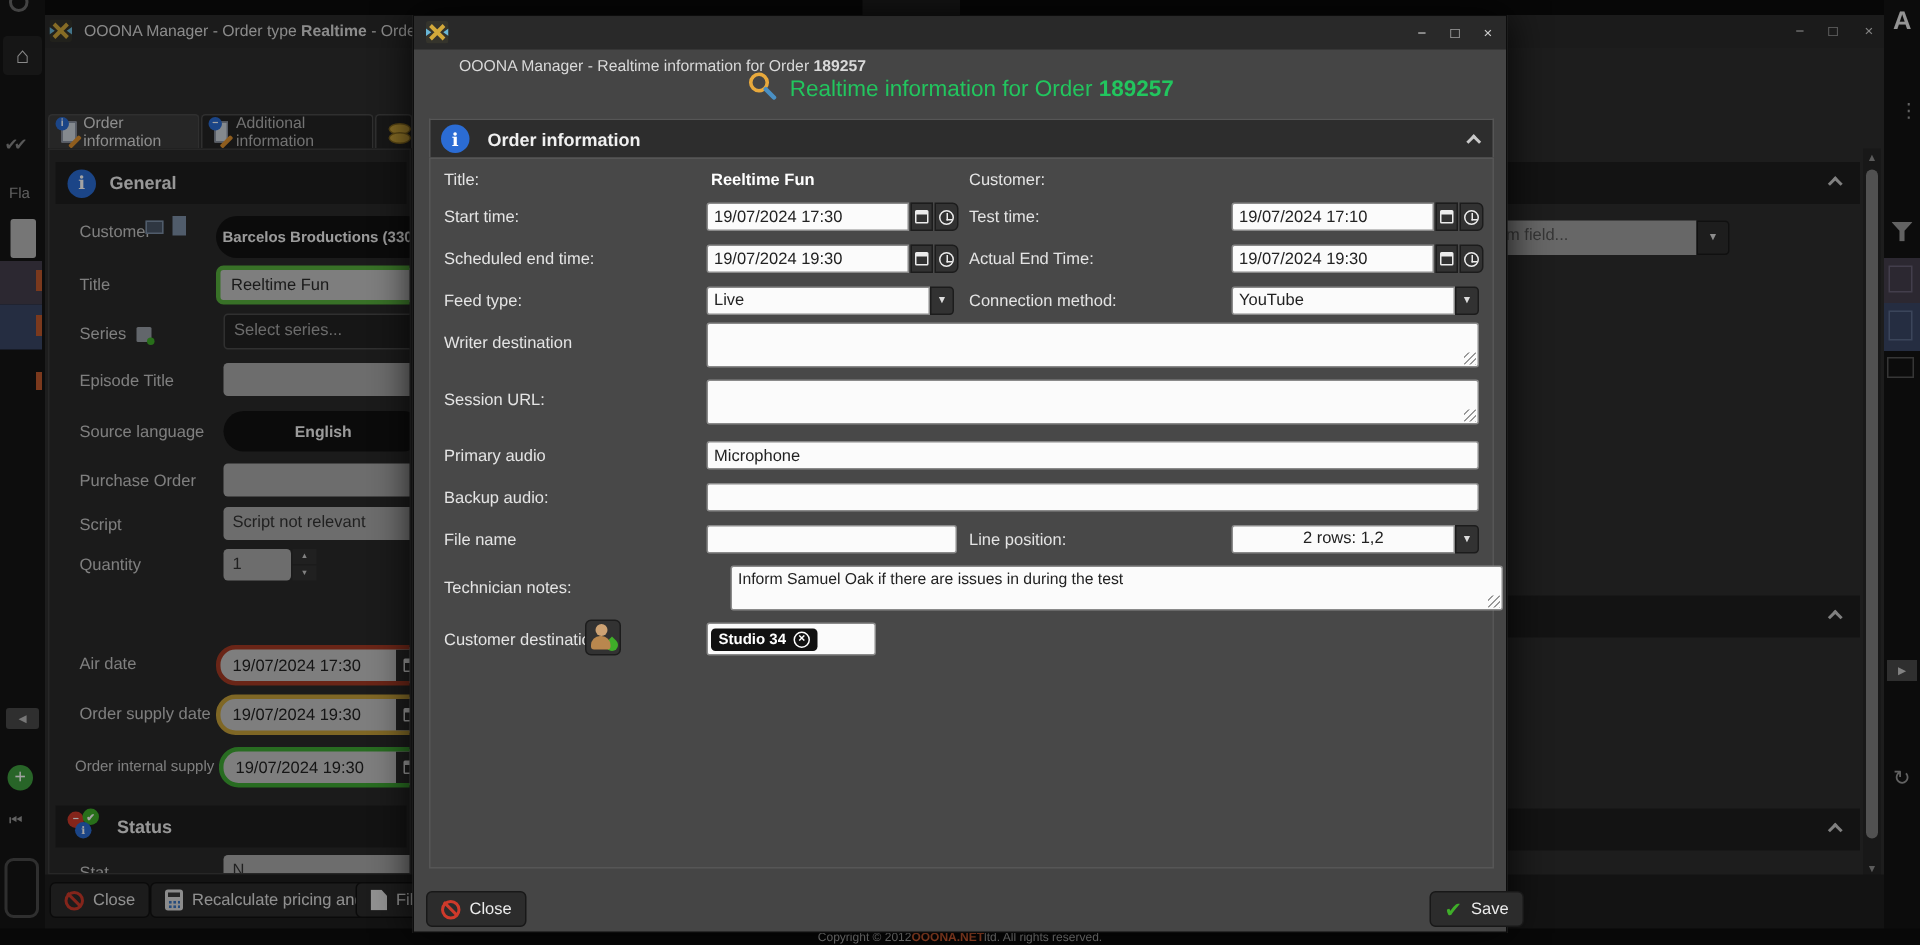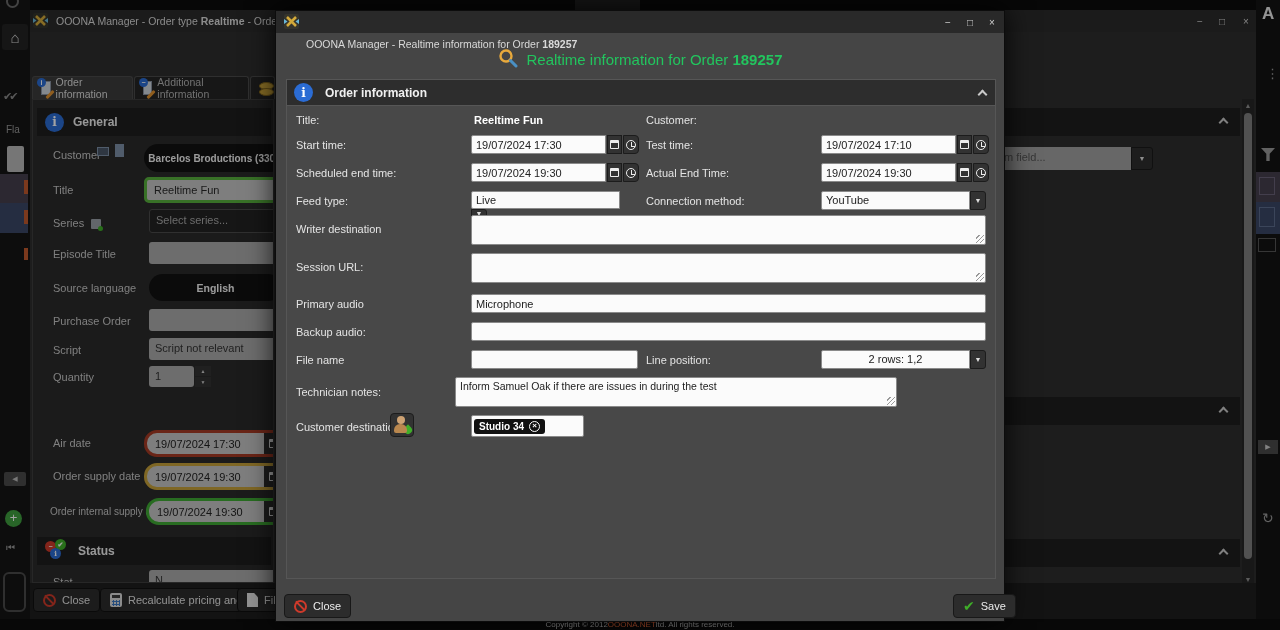--- a/index.html
+++ b/index.html
@@ -133,21 +133,21 @@
     display:flex; align-items:center; justify-content:center; }
   .sb-thumb { position:absolute; left:2px; width:8px; background:#7f7f7f; border-radius:4px; }
 
   .rp-head { position:absolute; left:1000px; width:240px; height:28px; background:#1e1e1e; z-index:4; }
   .rp-chev { position:absolute; left:220px; top:11px; }
 
   
   .dim { position:absolute; inset:0; background:rgba(0,0,0,0.36); z-index:30; }
   .copyright { position:absolute; left:0; top:619px; width:1280px; height:11px; background:#080808;
     z-index:35; display:flex; align-items:center; justify-content:center; font-size:8px; color:#8f8f8f; }
-  .copyright b { color:#b5502c; font-weight:normal; }
+  .copyright b { color:#b5502c; font-weight:bold; }
 
   
   .modal { position:absolute; left:275px; top:10px; width:730px; height:612px; background:#454545;
     border:1px solid #0c0c0c; box-shadow:0 0 26px rgba(0,0,0,0.85); z-index:40; }
   .m-titlebar { position:absolute; left:0; top:0; width:100%; height:22px; background:#292929;
     display:flex; align-items:center; }
   .m-header { position:absolute; left:0; top:36px; width:100%; height:24px; display:flex;
     align-items:center; justify-content:center; gap:9px; color:#22c55e; font-size:15px; }
   .m-sec-head { position:absolute; left:10px; top:68px; width:710px; height:26px; background:#2d2d2d;
     border:1px solid #565656; border-bottom:none; display:flex; align-items:center; gap:12px; padding:0 7px; }
@@ -463,21 +463,21 @@
         <input value="19/07/2024 19:30" style="">
         <span class="ibtn">
             <span class="g-cal"></span>
           </span>
         <span class="ibtn last">
             <span class="g-clock"></span>
           </span>
       </div>
 
       <span class="lbl" style="left:9px;top:89px;">Feed type:</span>
-      <div class="sgroup" style="left:184px;top:85px;flex-direction:column;">
+      <div class="sgroup" style="left:184px;top:85px;">
         <span class="sv">Live</span>
         <span class="sbtn">
             <span class="arrow7">▼</span>
           </span>
       </div>
       <span class="lbl" style="left:359px;top:89px;">Connection method:</span>
       <div class="sgroup" style="left:534px;top:85px;">
         <span class="sv">YouTube</span>
         <span class="sbtn">
             <span class="arrow7">▼</span>
@@ -506,21 +506,21 @@
       <input class="inp" style="left: 184px; top: 244px; width: 167px;" value="">
       <span class="lbl" style="left:359px;top:248px;">Line position:</span>
       <div class="sgroup" style="left:534px;top:244px;text-align:center;">
         <span class="sv">2 rows: 1,2</span>
         <span class="sbtn">
             <span class="arrow7">▼</span>
           </span>
       </div>
 
       <span class="lbl" style="left:9px;top:280px;">Technician notes:</span>
-      <div class="ta-wrap" style="left:168px;top:271px;width:442px;height:30px;">
+      <div class="ta-wrap" style="left:200px;top:271px;width:515px;height:30px;">
         <textarea style="">Inform Samuel Oak if there are issues in during the test</textarea>
         <span class="grip"></span>
       </div>
 
       <span class="lbl" style="left:9px;top:315px;">Customer destination</span>
       <div class="darkbtn" style="left:103px;top:307px;width:24px;height:24px;border-radius:4px;">
         <span class="g-person">
             <span class="g-pin"></span>
           </span>
       </div>

